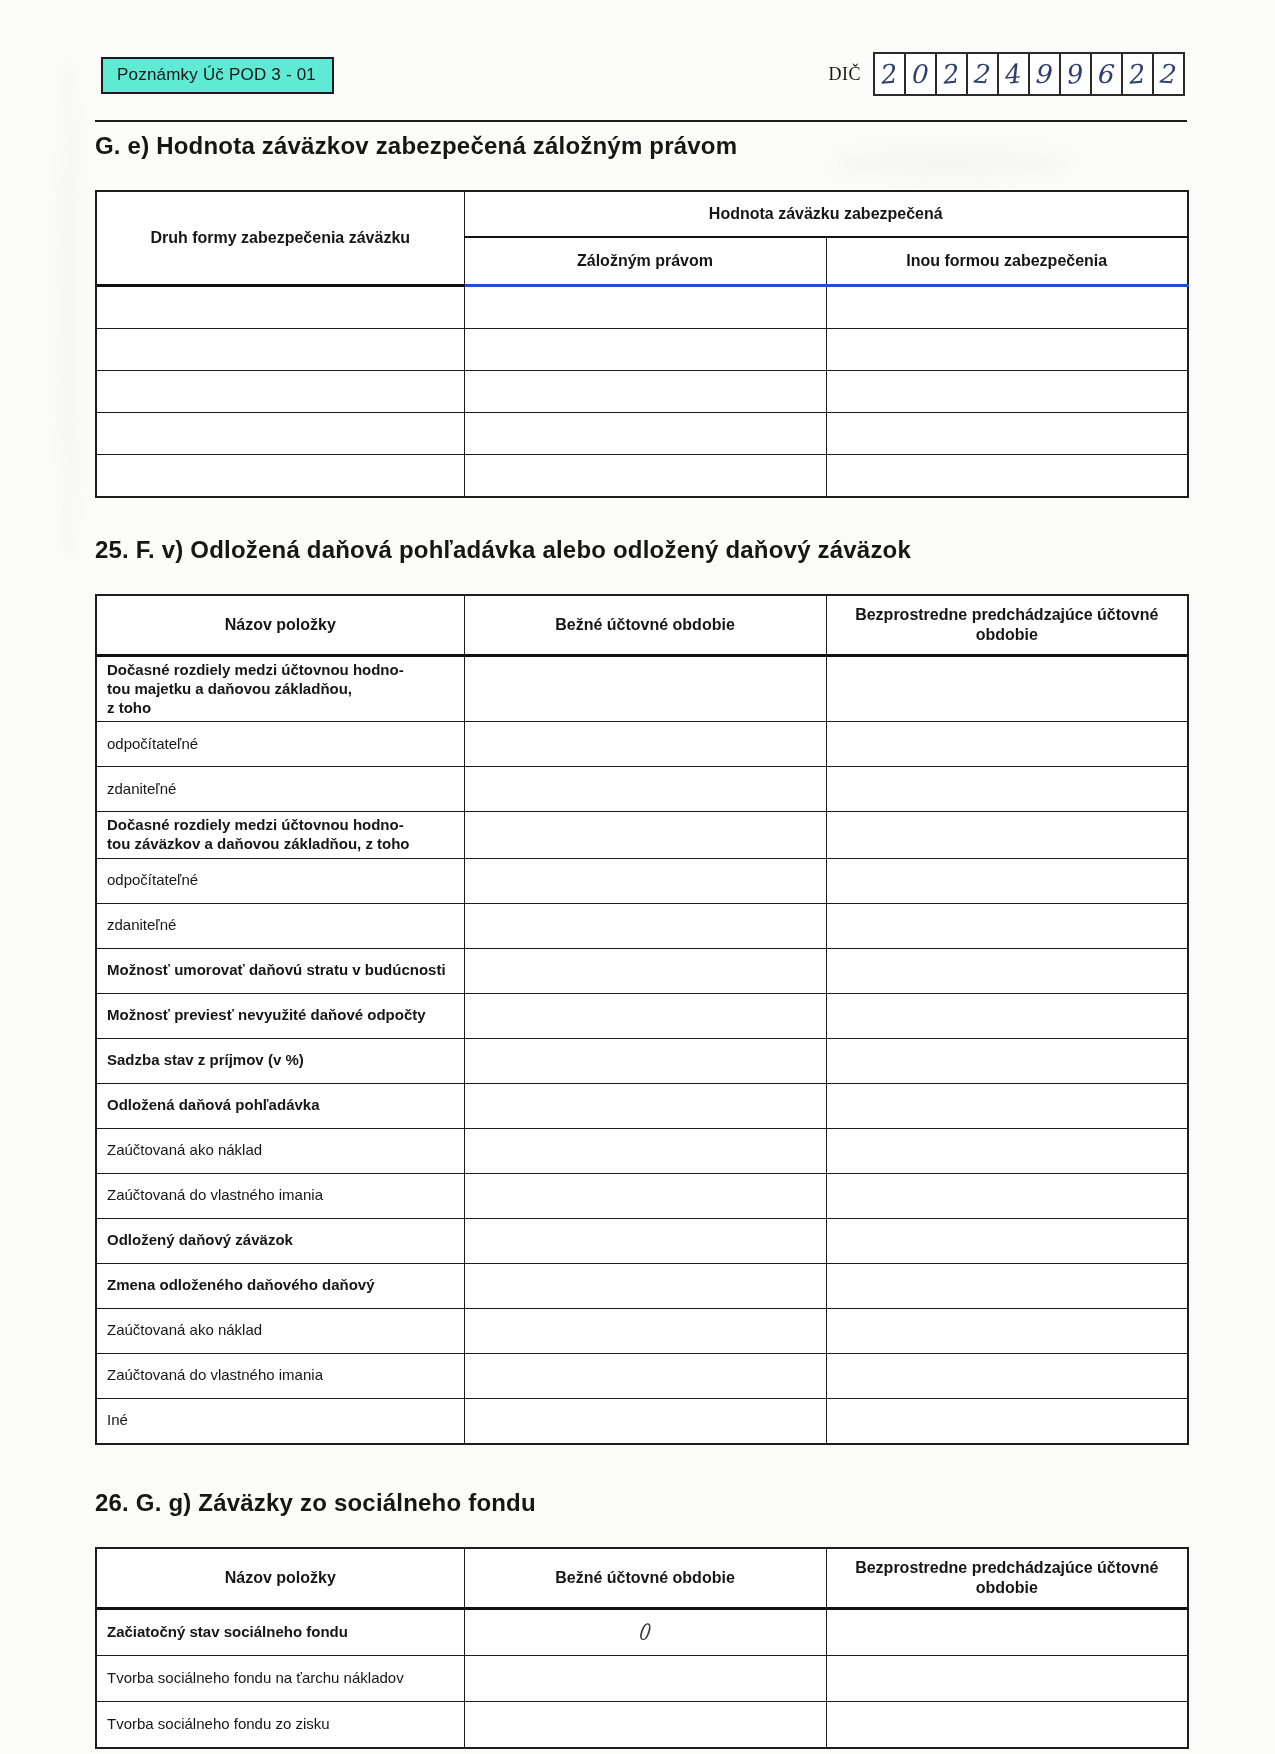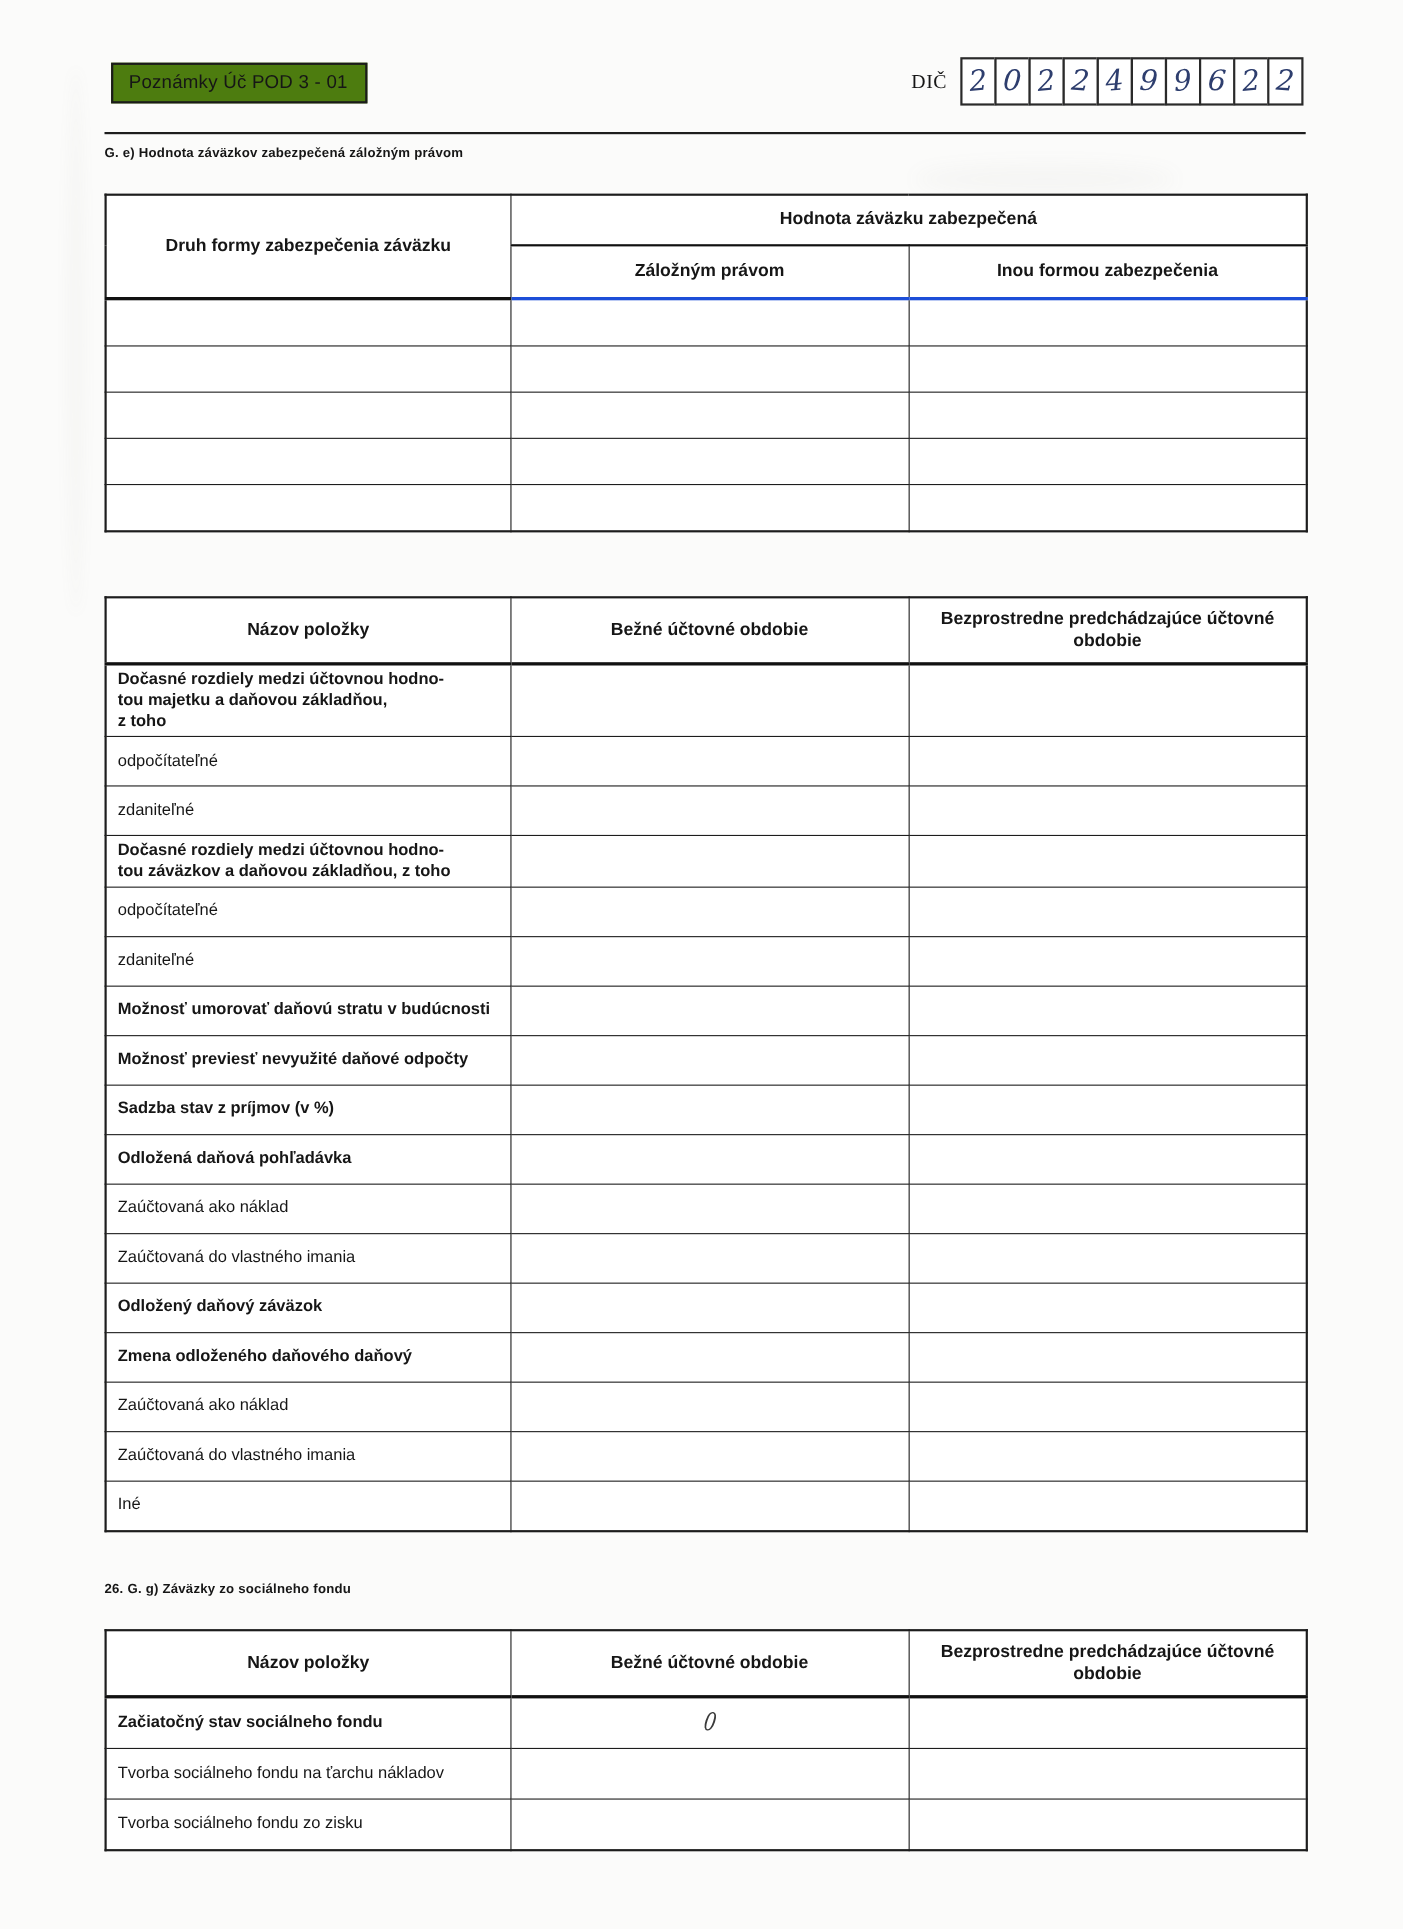--- a/index.html
+++ b/index.html
@@ -14,41 +14,41 @@
   .page{position:absolute;left:0;top:0;width:1275px;height:1754px;}
   .content{position:absolute;left:95px;top:0;width:1092px;}
 
   
   .hdr{position:relative;height:120px;}
   .form-id-box{
     position:absolute;left:6px;top:57px;
     border:2px solid #1b1b1b;
     padding:6px 16px 7px 14px;
     font-size:17px;letter-spacing:.2px;
-    background:#4d7c0f;
+    background:#5eead4;
   }
   .dic-wrap{position:absolute;right:2px;top:52px;display:flex;align-items:center;}
   .dic-label{font-size:18px;margin-right:12px;letter-spacing:.5px;font-family:Liberation Serif, serif;}
   .dic-boxes{display:flex;}
   .dic-cell{
     width:29px;height:40px;border:2px solid #2a2a2a;margin-left:-2px;
     display:flex;align-items:center;justify-content:center;background:#fff;
   }
   .dic-cell:first-child{margin-left:0;}
   .hw{
     font-family:"DejaVu Serif",serif;font-style:italic;
     color:#2e3e6e;font-size:26px;line-height:1;
   }
   .dic-cell:nth-child(odd) .hw{transform:rotate(-5deg);}
   .dic-cell:nth-child(even) .hw{transform:rotate(4deg);}
 
   .top-rule{border-top:2px solid #1d1d1d;margin:0 0 6px 0;}
 
   h2.sec-title{
-    font-size:12px;font-weight:bold;margin:10px 0 0 0;letter-spacing:.2px;
+    font-size:24px;font-weight:bold;margin:10px 0 0 0;letter-spacing:.2px;
   }
   .gap-s{height:28px;}
   .gap-m{height:30px;}
   .gap-l{height:34px;}
 
   table{border-collapse:collapse;width:1092px;table-layout:fixed;background:#fff;}
   table,th,td{border:1px solid #1d1d1d;}
   table{border-width:2px;}
   th{
     font-size:16px;font-weight:bold;text-align:center;
@@ -186,20 +186,21 @@
 
           <tr>
             <td class="label"></td>
             <td class="val"></td>
             <td class="val"></td>
           </tr>
         </tbody>
     </table>
 
     <div class="gap-s"></div>
+    <h2 class="sec-title">25. F. v) Odložená daňová pohľadávka alebo odložený daňový záväzok</h2>
     <div class="gap-m"></div>
 
     <table class="t2">
       <colgroup>
           <col style="width:368px">
           <col style="width:362px">
           <col style="width:362px">
         </colgroup>
       <thead>
         <tr>

